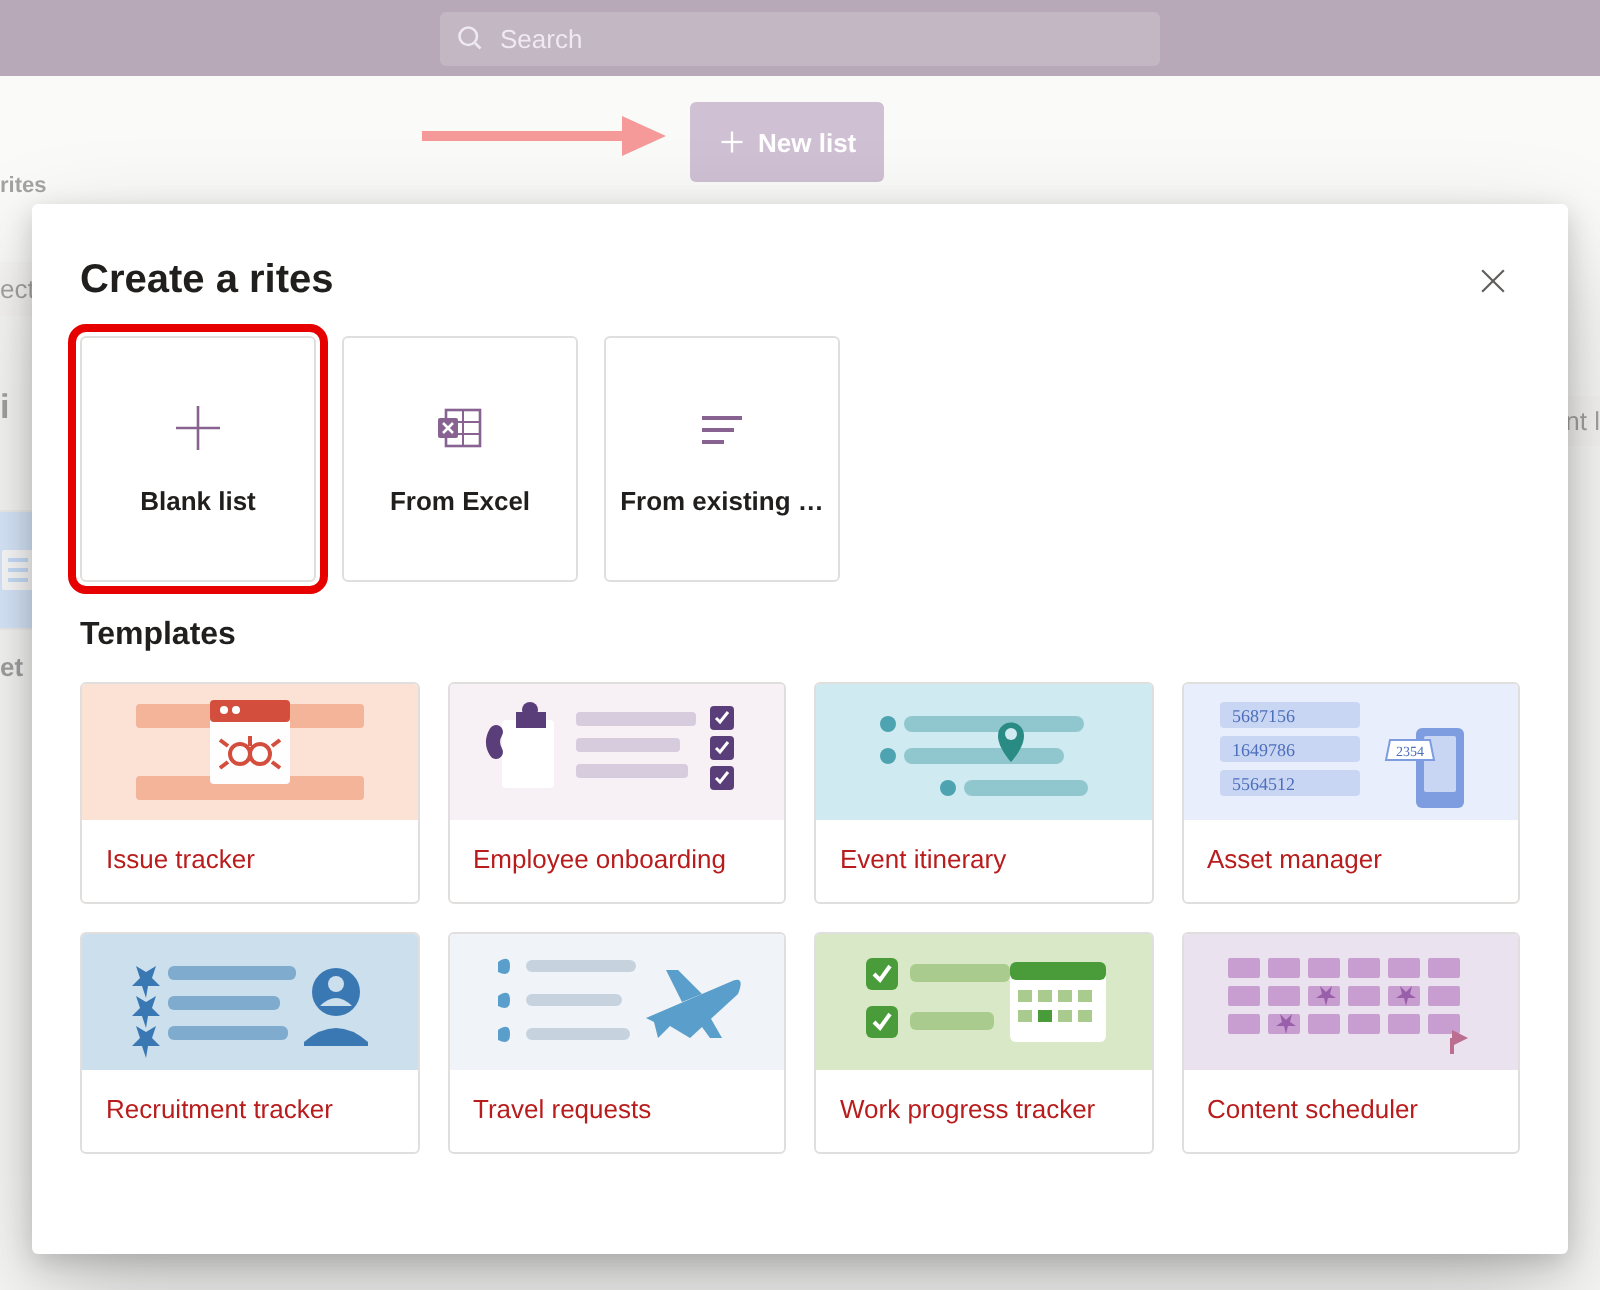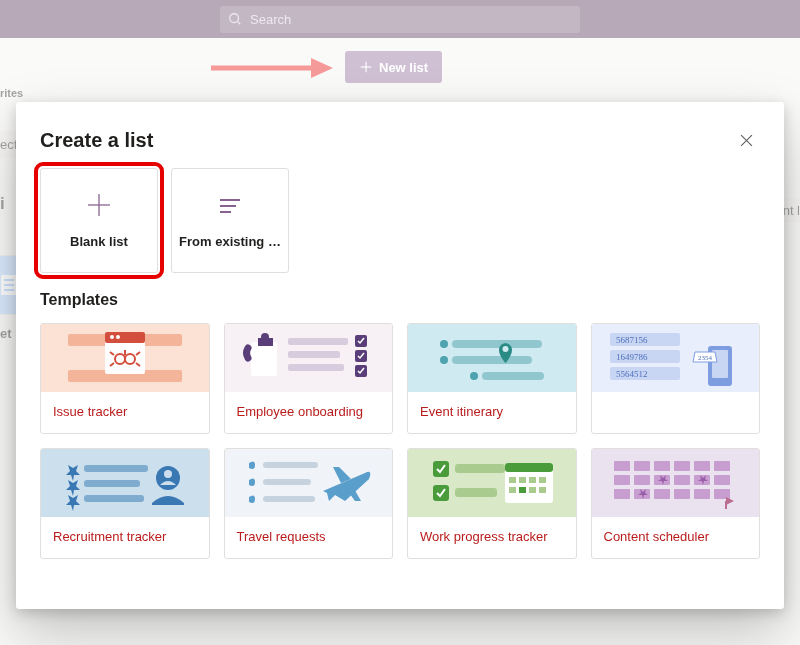--- a/index.html
+++ b/index.html
@@ -44,26 +44,26 @@
     .content-area {
       padding: 0 0 0 0;
       position: relative;
       height: calc(100% - 38px);
     }
 
     .new-list-btn {
       position: absolute;
       top: 13px;
       left: 345px;
-      height: 16px;
+      height: 40px;
       background: #886391;
       border-radius: 3px;
       display: flex;
       align-items: center;
-      padding: 16px 14px;
+      padding: 0 14px;
       gap: 6px;
       cursor: pointer;
       border: none;
     }
     .new-list-btn span {
       color: #fff;
       font-size: 13px;
       font-weight: 600;
     }
 
@@ -135,21 +135,21 @@
     }
 
     .top-options {
       display: flex;
       gap: 13px;
       margin-bottom: 18px;
     }
 
     .option-card {
       width: 118px;
-      height: 105px;
+      height: 123px;
       border: 1px solid #e1dfdd;
       border-radius: 3px;
       display: flex;
       flex-direction: column;
       align-items: center;
       justify-content: center;
       gap: 16px;
       cursor: pointer;
       background: #fff;
     }
@@ -317,40 +317,53 @@
   <div class="side-nt2">
     <span>My</span><br><span>min</span>
   </div>
   <div class="side-nt">nt l</div>
 </div>
 
 <div class="overlay"></div>
 
 <div class="dialog">
   <div class="dialog-header">
-    <h2 class="dialog-title">Create a list</h2>
+    <h2 class="dialog-title">Create a rites</h2>
     <button class="close-btn">
       <svg width="13" height="13" viewBox="0 0 12 12">
         <line x1="1" y1="1" x2="11" y2="11" stroke="#605e5c" stroke-width="1"></line>
         <line x1="11" y1="1" x2="1" y2="11" stroke="#605e5c" stroke-width="1"></line>
       </svg>
     </button>
   </div>
 
   <div class="top-options">
     <div class="option-card highlighted">
       <div class="option-icon">
         <svg width="26" height="26" viewBox="0 0 26 26">
           <line x1="13" y1="2" x2="13" y2="24" stroke="#886391" stroke-width="1.3"></line>
           <line x1="2" y1="13" x2="24" y2="13" stroke="#886391" stroke-width="1.3"></line>
         </svg>
       </div>
       <span class="option-label">Blank list</span>
     </div>
 
+    <div class="option-card">
+      <div class="option-icon">
+        <svg width="26" height="26" viewBox="0 0 26 26">
+          <rect x="6" y="4" width="17" height="18" fill="none" stroke="#886391" stroke-width="1.3"></rect>
+          <line x1="6" y1="10" x2="23" y2="10" stroke="#886391" stroke-width="1"></line>
+          <line x1="6" y1="16" x2="23" y2="16" stroke="#886391" stroke-width="1"></line>
+          <line x1="14.5" y1="4" x2="14.5" y2="22" stroke="#886391" stroke-width="1"></line>
+          <rect x="2" y="8" width="10" height="10" rx="1" fill="#886391"></rect>
+          <path d="M4.5 10.5 L9.5 15.5 M9.5 10.5 L4.5 15.5" stroke="#fff" stroke-width="1.3"></path>
+        </svg>
+      </div>
+      <span class="option-label">From Excel</span>
+    </div>
 
     <div class="option-card">
       <div class="option-icon">
         <svg width="26" height="26" viewBox="0 0 26 26">
           <line x1="3" y1="8" x2="23" y2="8" stroke="#886391" stroke-width="2"></line>
           <line x1="3" y1="14" x2="19" y2="14" stroke="#886391" stroke-width="2"></line>
           <line x1="3" y1="20" x2="14" y2="20" stroke="#886391" stroke-width="2"></line>
         </svg>
       </div>
       <span class="option-label">From existing …</span>
@@ -427,20 +440,21 @@
           <rect x="10" y="24" width="70" height="13" rx="2" fill="#c9d6f3"></rect>
           <text x="16" y="34" font-size="9" fill="#4d6fbb" font-family="Segoe UI">1649786</text>
           <rect x="10" y="41" width="70" height="13" rx="2" fill="#c9d6f3"></rect>
           <text x="16" y="51" font-size="9" fill="#4d6fbb" font-family="Segoe UI">5564512</text>
           <rect x="108" y="20" width="24" height="40" rx="3" fill="#7d9de0"></rect>
           <rect x="112" y="24" width="16" height="28" rx="1" fill="#c9d6f3"></rect>
           <polygon points="95,26 115,26 117,36 93,36" fill="#fff" stroke="#7d9de0" stroke-width="1"></polygon>
           <text x="98" y="34" font-size="7" fill="#4d6fbb" font-family="Segoe UI">2354</text>
         </svg>
       </div>
+      <div class="template-label">Asset manager</div>
     </div>
 
     <div class="template-card">
       <div class="template-preview preview-recruitment">
         <svg width="150" height="60" viewBox="0 0 150 60">
           <path d="M18 12 L23 15 L28 12 L26 18 L30 22 L24 22 L23 28 L21 22 L16 22 L20 18 Z" fill="#3a78b4"></path>
           <rect x="34" y="12" width="64" height="7" rx="3" fill="#7facce"></rect>
           <path d="M18 27 L23 30 L28 27 L26 33 L30 37 L24 37 L23 43 L21 37 L16 37 L20 33 Z" fill="#3a78b4"></path>
           <rect x="34" y="27" width="56" height="7" rx="3" fill="#7facce"></rect>
           <path d="M18 42 L23 45 L28 42 L26 48 L30 52 L24 52 L23 58 L21 52 L16 52 L20 48 Z" fill="#3a78b4"></path>

